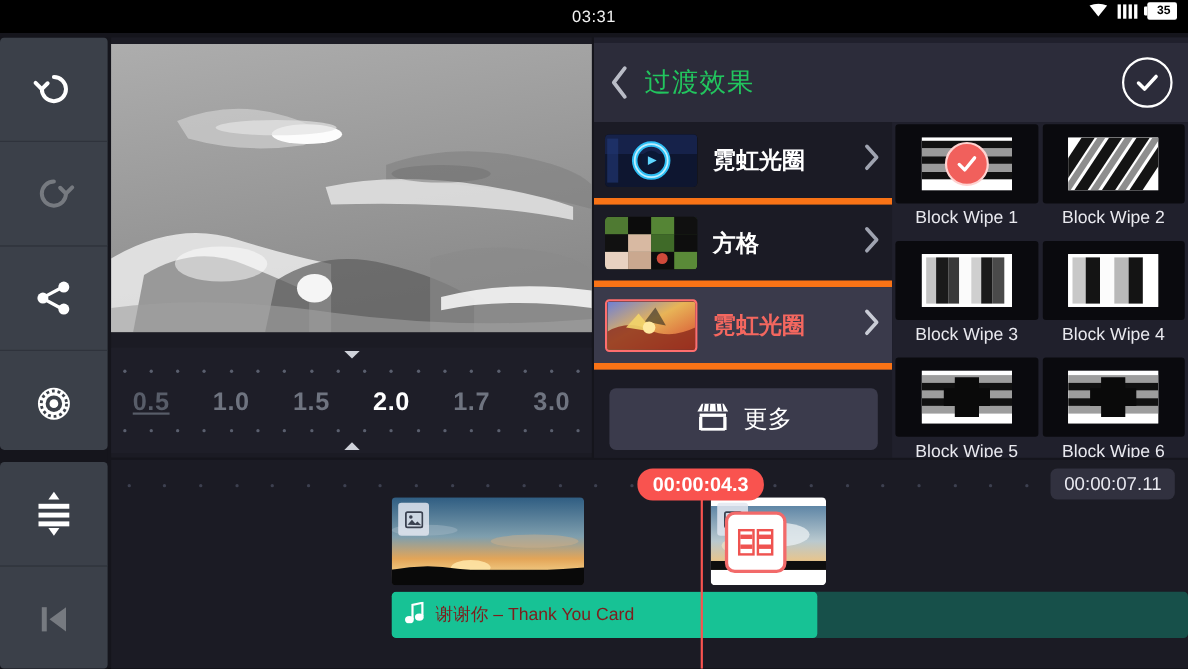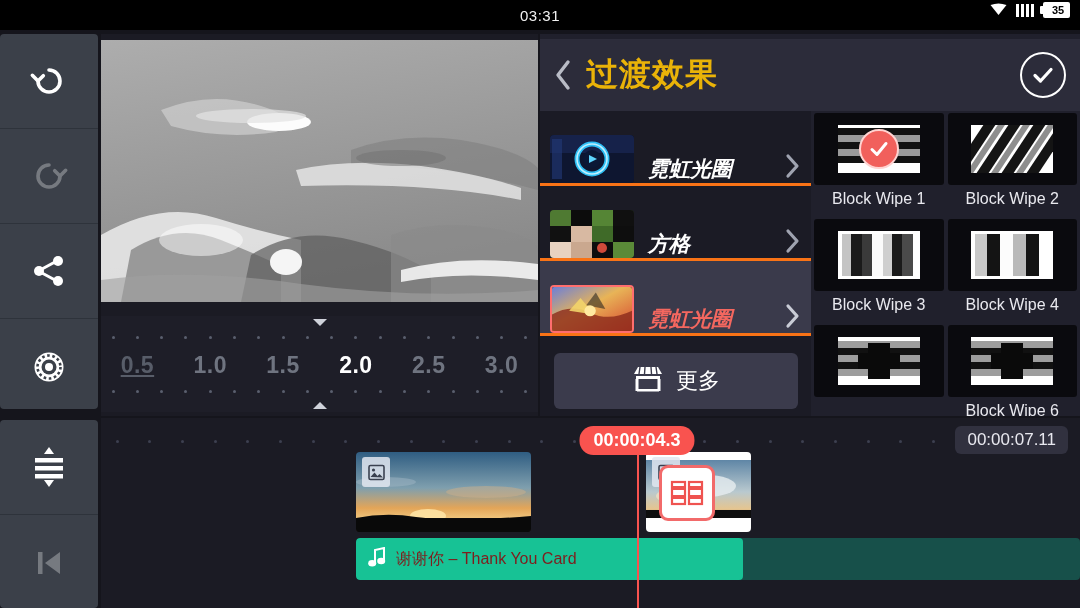--- a/index.html
+++ b/index.html
@@ -96,34 +96,34 @@
   
   .panel {
     position: absolute; left: 540px; top: 34px; width: 540px; height: 382px;
     background: #20202c;
   }
   .panel-head {
     position: absolute; left: 0; top: 5px; width: 540px; height: 72px;
     background: #2c2c3a; display: flex; align-items: center;
   }
   .back-chev { width: 46px; display: flex; align-items: center; justify-content: center; cursor: pointer; }
-  .panel-title { font-size: 32px; font-weight: bold; color: #eab308; letter-spacing: 1px; }
+  .panel-title { font-size: 24px; font-weight: normal; color: #22c55e; letter-spacing: 1px; }
   .confirm-btn {
     position: absolute; right: 14px; top: 50%; transform: translateY(-50%);
     width: 46px; height: 46px; border: 2.5px solid #fff; border-radius: 50%;
     display: flex; align-items: center; justify-content: center; cursor: pointer;
   }
 
   .cat-list {
     position: absolute; left: 0; top: 77px; width: 271px; height: 305px;
     background: #1b1b25; overflow: hidden;
   }
   .cat-row {
-    position: relative; height: 75px; display: flex; align-items: flex-end;
-    padding: 0 6px 0 10px; border-bottom: 3px solid #f97316; cursor: pointer; font-style: italic;
+    position: relative; height: 75px; display: flex; align-items: center;
+    padding: 0 6px 0 10px; border-bottom: 6px solid #f97316; cursor: pointer;
   }
   .cat-row.active { background: #3a3a4b; }
   .cat-thumb {
     width: 84px; height: 48px; border-radius: 4px; overflow: hidden;
     position: relative; flex: none; background: #111;
   }
   .cat-row.active .cat-thumb { border: 2.5px solid #ff6e6e; }
   .cat-label { flex: 1; margin-left: 14px; font-size: 21px; font-weight: bold; color: #fff; }
   .cat-row.active .cat-label { color: #f4675f; }
   .cat-chev { width: 26px; text-align: center; }
@@ -336,21 +336,21 @@
           <i></i>
           <i></i>
           <i></i>
           <i></i>
       </div>
       <div class="dur-labels">
         <span class="faded">0.5</span>
         <span>1.0</span>
         <span>1.5</span>
         <span class="sel">2.0</span>
-        <span>2.5</span>
+        <span>1.7</span>
         <span>3.0</span>
       </div>
       <div class="dur-dots bot">
         <i></i>
           <i></i>
           <i></i>
           <i></i>
           <i></i>
           <i></i>
           <i></i>
@@ -559,20 +559,21 @@
                 <rect width="82" height="48" fill="#fff"></rect>
                 <rect y="4" width="82" height="7" fill="#9d9d9d"></rect>
                 <rect y="18" width="82" height="7" fill="#9d9d9d"></rect>
                 <rect y="32" width="82" height="7" fill="#9d9d9d"></rect>
                 <rect y="11" width="82" height="7" fill="#111"></rect>
                 <rect y="25" width="82" height="7" fill="#111"></rect>
                 <path d="M30 6 L52 6 L52 16 L62 16 L62 32 L52 32 L52 42 L30 42 L30 32 L20 32 L20 16 L30 16 Z" fill="#0a0a0a"></path>
               </svg>
             </div>
           </div>
+          <div class="cell-label">Block Wipe 5</div>
         </div>
 
         <div class="grid-cell">
           <div class="cell-thumb">
             <div class="pat">
               <svg width="100%" height="100%" viewBox="0 0 82 48" preserveAspectRatio="none">
                 <rect width="82" height="48" fill="#fff"></rect>
                 <rect y="4" width="82" height="7" fill="#9d9d9d"></rect>
                 <rect y="18" width="82" height="7" fill="#9d9d9d"></rect>
                 <rect y="32" width="82" height="7" fill="#9d9d9d"></rect>

